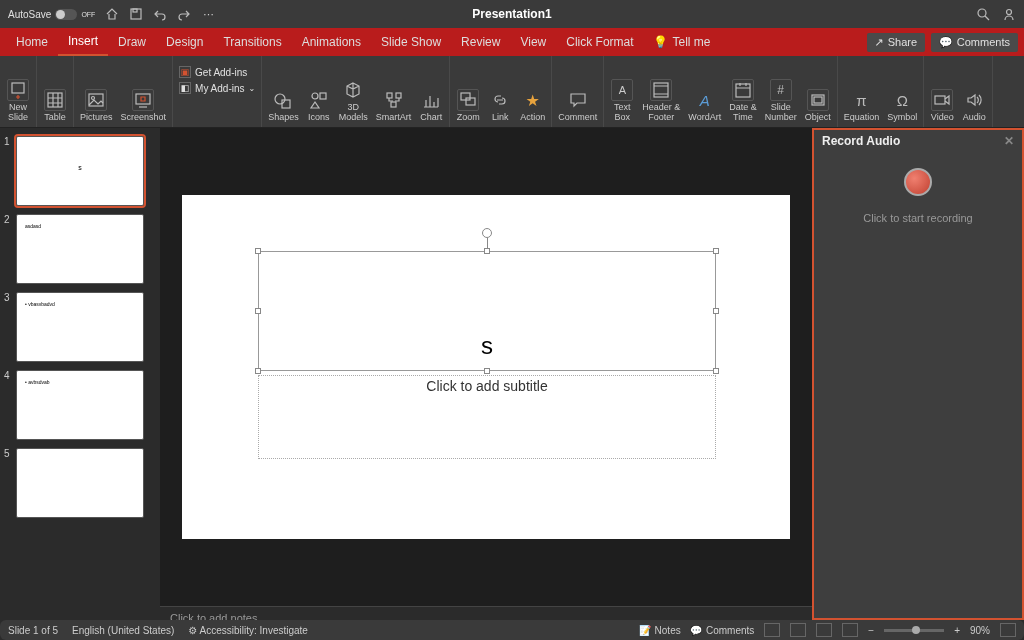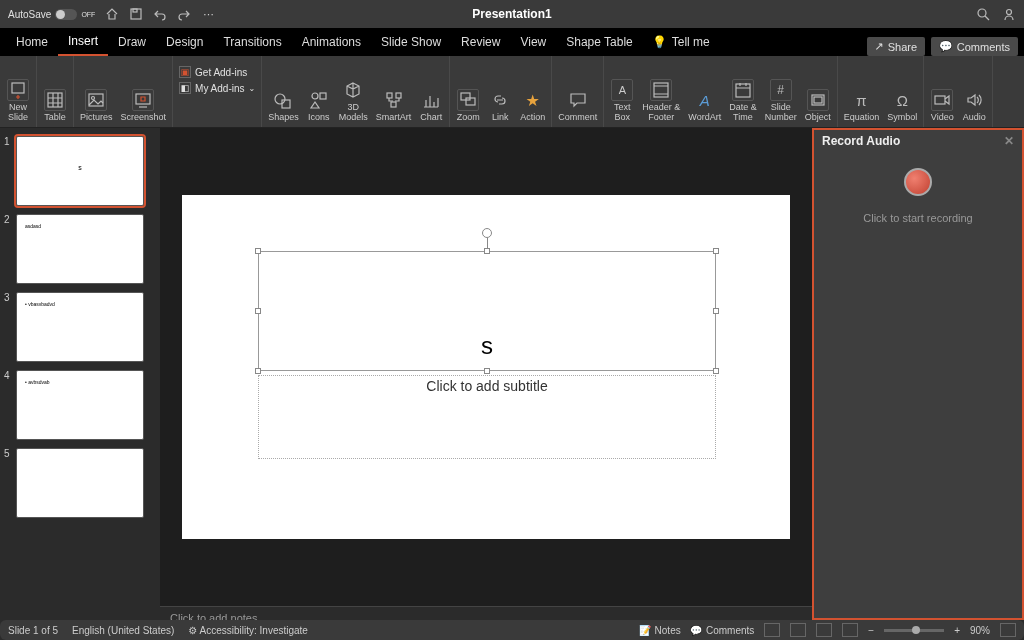--- a/index.html
+++ b/index.html
@@ -6,21 +6,21 @@
 body { width: 1024px; height: 640px; background: #2b2b2b; color: #e0e0e0; overflow: hidden; font-size: 11px; }
 .titlebar { height: 28px; background: #3a3a3a; display: flex; align-items: center; padding: 0 8px; position: relative; }
 .titlebar .autosave { display: flex; align-items: center; gap: 4px; font-size: 10px; }
 .toggle { width: 22px; height: 11px; background: #555; border-radius: 6px; position: relative; }
 .toggle::after { content: ""; position: absolute; width: 9px; height: 9px; background: #ccc; border-radius: 50%; top: 1px; left: 1px; }
 .titlebar .qat { display: flex; gap: 10px; margin-left: 10px; }
 .qicon { width: 14px; height: 14px; display: flex; align-items: center; justify-content: center; color: #ccc; cursor: pointer; }
 .titlebar .wtitle { position: absolute; left: 50%; transform: translateX(-50%); font-size: 12px; font-weight: 600; color: #fff; }
 .titlebar .right { margin-left: auto; display: flex; gap: 12px; }
 
-.tabbar { height: 28px; background: #000000; display: flex; align-items: flex-end; padding: 0 6px; }
+.tabbar { height: 28px; background: #b91c1c; display: flex; align-items: center; padding: 0 6px; }
 .tab { padding: 0 10px; height: 100%; display: flex; align-items: center; font-size: 12px; cursor: pointer; color: #ddd; }
 .tab.active { color: #fff; border-bottom: 2px solid #d35230; }
 .tell { display: flex; align-items: center; gap: 4px; }
 .tabright { margin-left: auto; display: flex; gap: 6px; }
 .pillbtn { background: #4a4a4a; padding: 3px 8px; border-radius: 2px; font-size: 11px; display: flex; align-items: center; gap: 4px; cursor: pointer; }
 
 .ribbon { height: 72px; background: #3a3a3a; border-bottom: 1px solid #222; display: flex; overflow: hidden; }
 .rgroup { display: flex; flex-direction: column; align-items: center; justify-content: space-between; padding: 4px 6px; border-right: 1px solid #494949; }
 .rgroup .icons { display: flex; gap: 8px; align-items: flex-end; flex: 1; }
 .rbtn { display: flex; flex-direction: column; align-items: center; gap: 2px; cursor: pointer; min-width: 24px; }
@@ -117,21 +117,21 @@
 <div class="tabbar">
   <div class="tab">Home</div>
   <div class="tab active">Insert</div>
   <div class="tab">Draw</div>
   <div class="tab">Design</div>
   <div class="tab">Transitions</div>
   <div class="tab">Animations</div>
   <div class="tab">Slide Show</div>
   <div class="tab">Review</div>
   <div class="tab">View</div>
-  <div class="tab">Shape Table</div>
+  <div class="tab">Click Format</div>
   <div class="tab tell">
       <span>💡</span>
       <span>Tell me</span>
     </div>
   <div class="tabright">
     <div class="pillbtn">
         <span>↗</span>
         <span>Share</span>
       </div>
     <div class="pillbtn">

